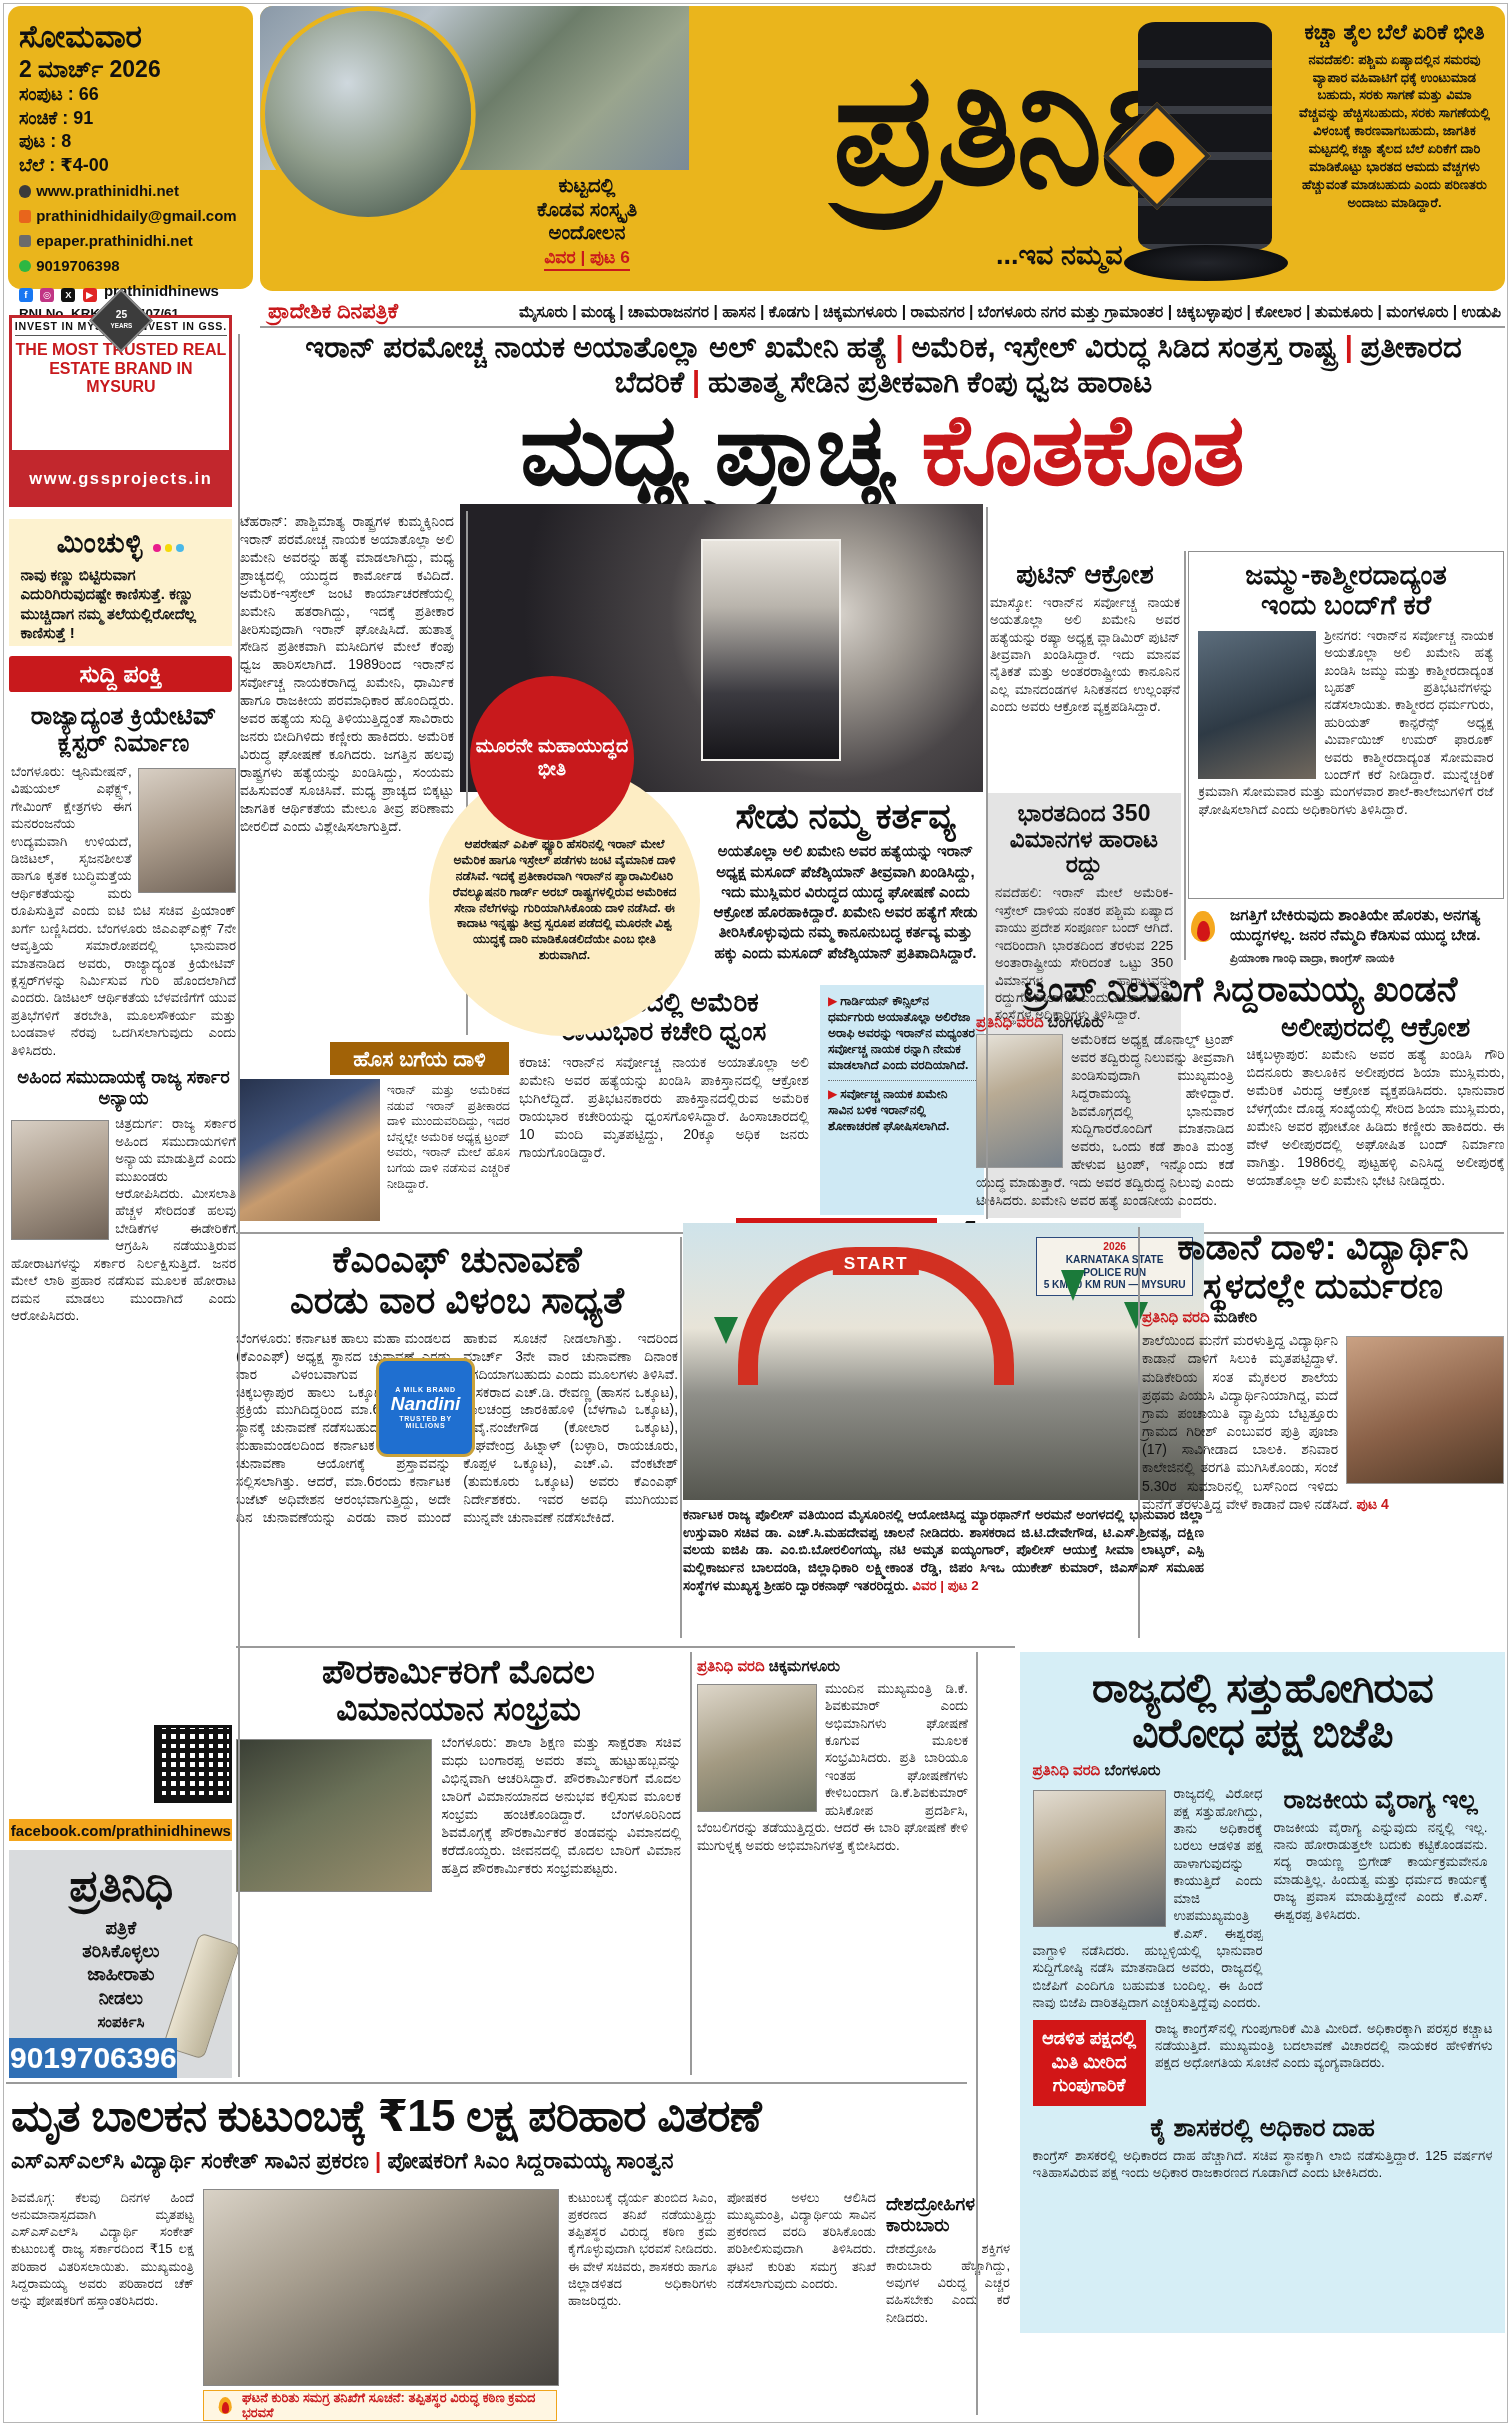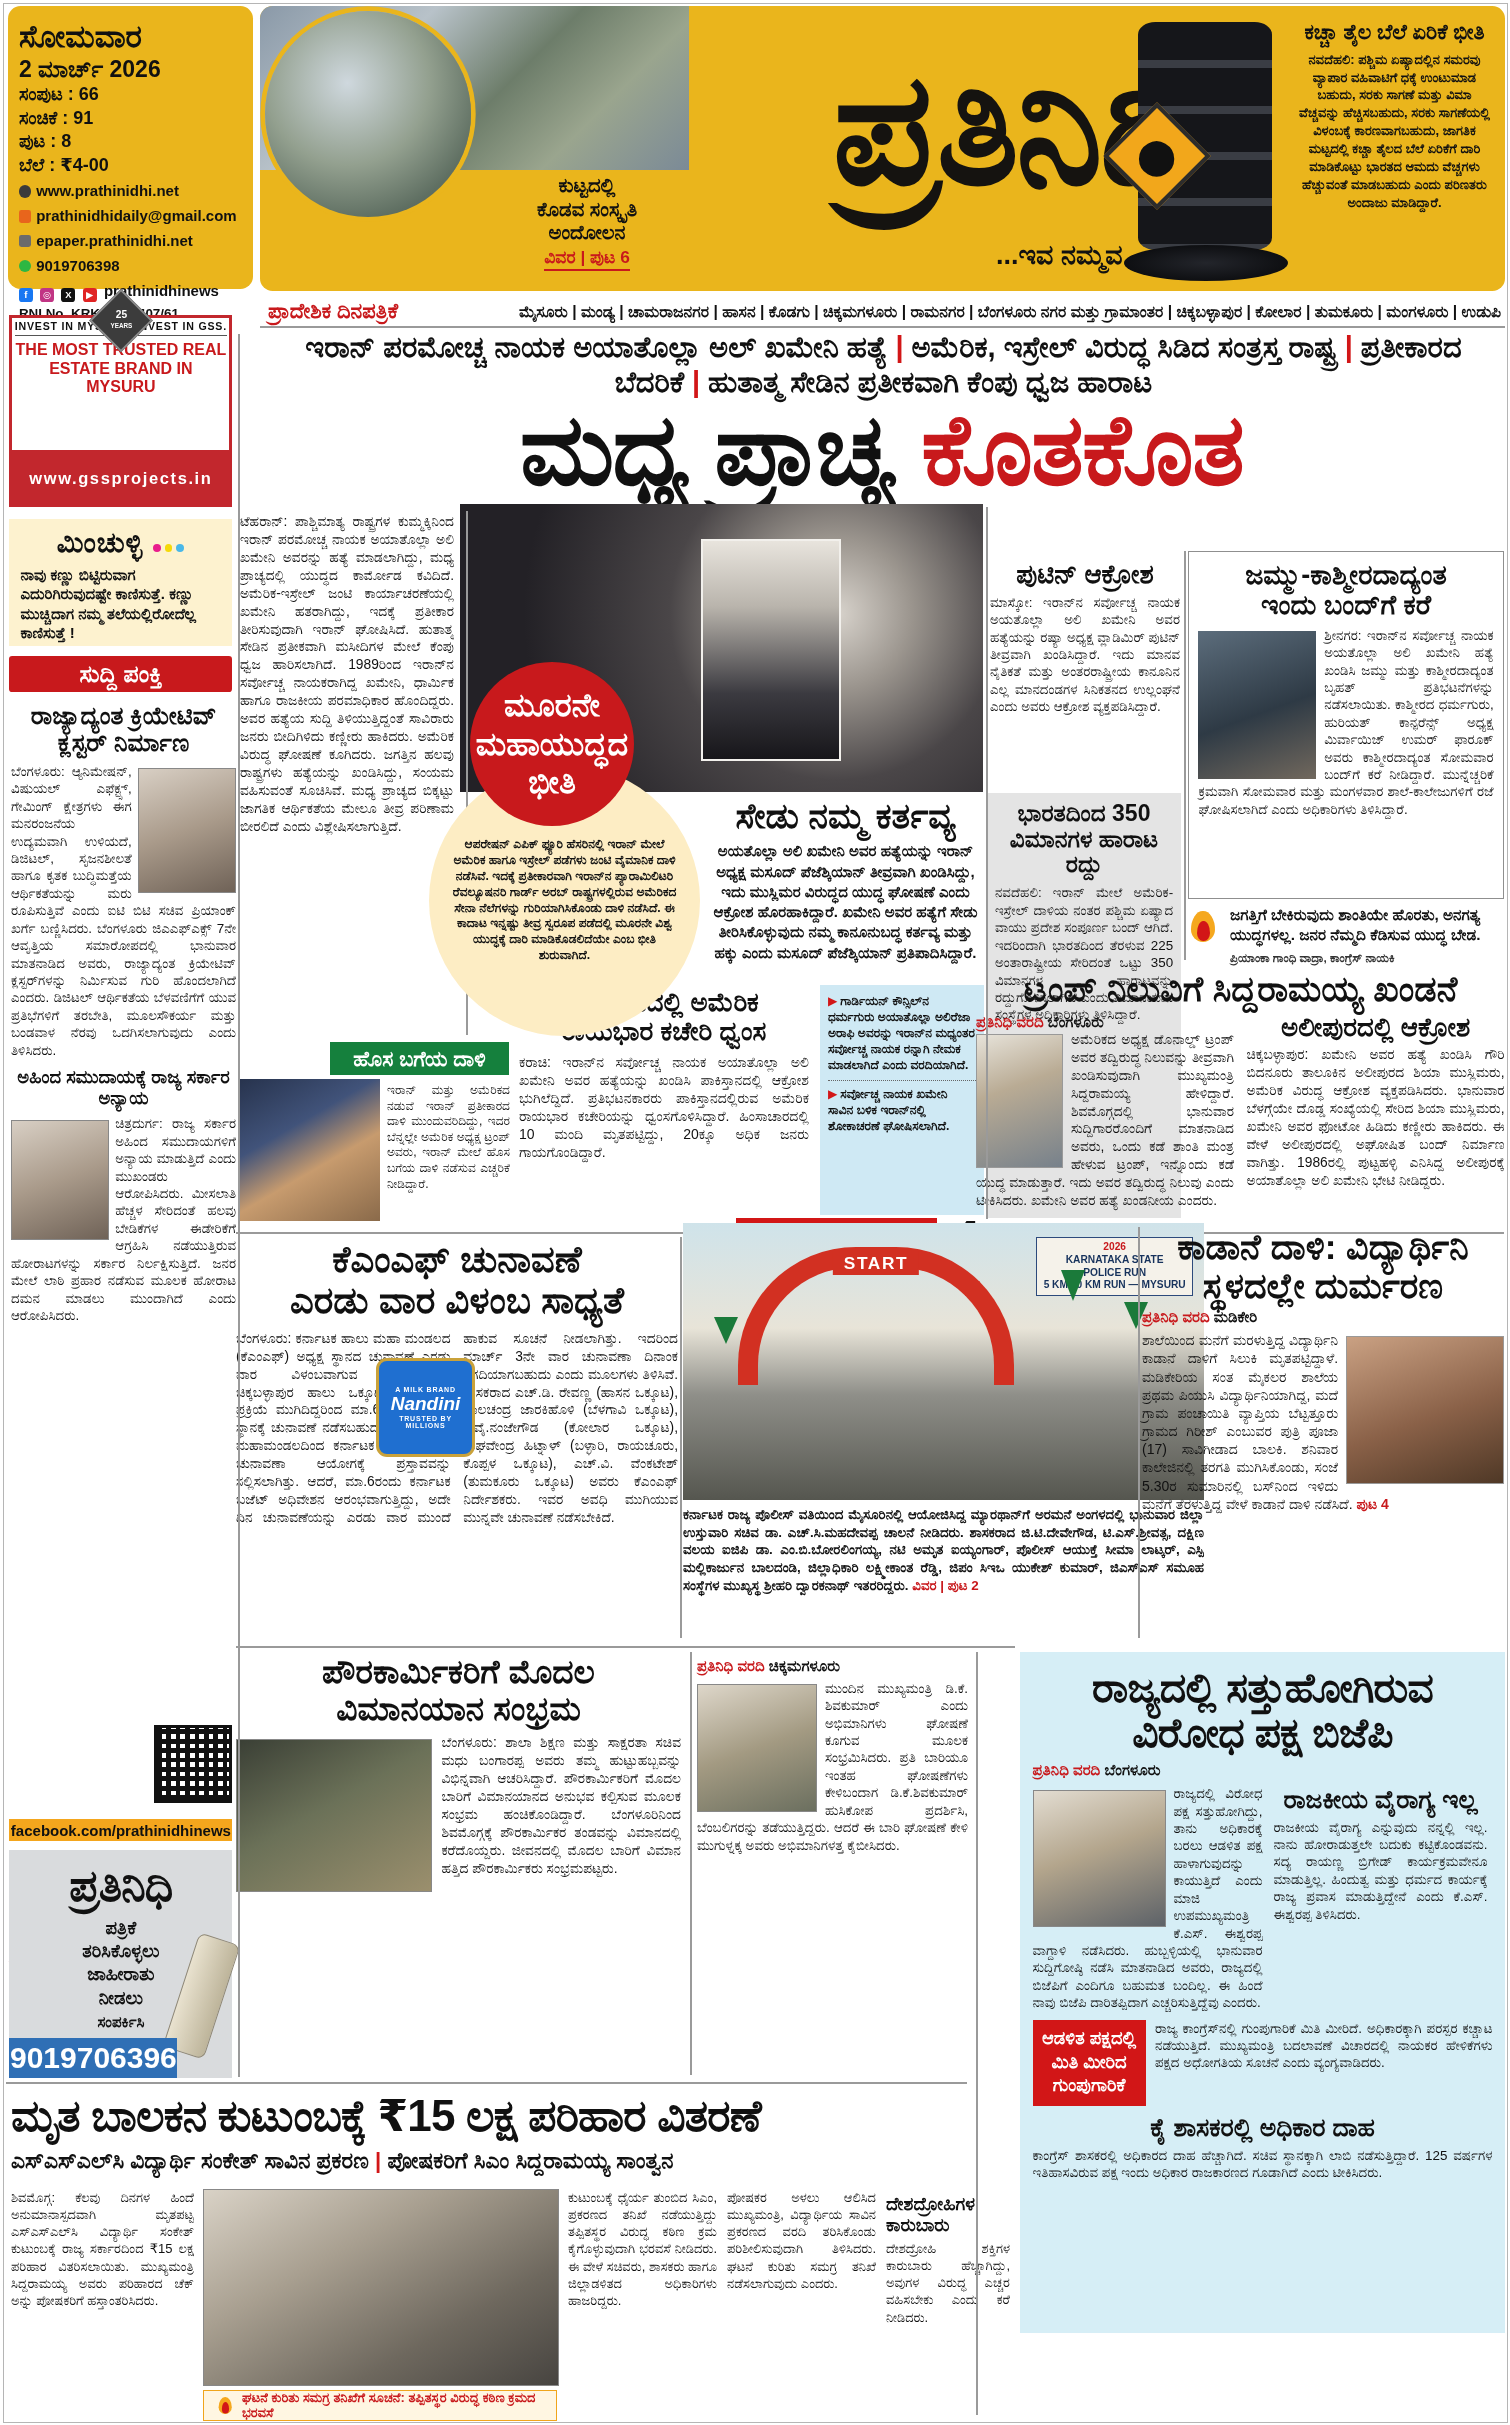--- a/index.html
+++ b/index.html
@@ -96,29 +96,29 @@
   .subs .l{font-size:44px;font-weight:900;letter-spacing:-0.8px;}
   .subs .rows{font-size:18px;font-weight:800;line-height:1.3;margin-top:4.7px;}
   .subs .ph{position:absolute;left:0;right:55px;bottom:0;background:#2f6fb5;color:#fff;font-size:30px;font-weight:900;padding:3.1px 0;}
   .roll{position:absolute;right:9.4px;bottom:22px;width:41px;height:118px;background:linear-gradient(90deg,#e9e2cf,#bdb49a);
       border:1.6px solid #8f8774;border-radius:7.9px;transform:rotate(18deg);}
   
   .leadcol{left:240px;top:513px;width:214px;height:522px;overflow:hidden;}
   .mourn{left:460px;top:504px;width:523px;height:288px;
       background:radial-gradient(circle at 72% 38%,#d8d3cc 0%,#9b958e 18%,#4a4648 40%,#232126 75%);}
   .khport{position:absolute;left:46%;top:12%;width:26%;height:76%;background:linear-gradient(180deg,#e8e4dd,#b9b4ac 30%,#3b3a40 70%,#17161a);border:2.4px solid #f2f0ec;}
-  .redcirc{left:470px;top:662px;width:164px;height:164px;border-radius:50%;background:#c8191c;color:#fff;
-      display:flex;align-items:center;justify-content:center;text-align:center;font-size:32px;font-weight:900;line-height:1.2;z-index:3;}
+  .redcirc{left:470px;top:676px;width:164px;height:164px;border-radius:50%;background:#c8191c;color:#fff;
+      display:flex;align-items:center;justify-content:center;text-align:center;font-size:19px;font-weight:900;line-height:1.2;z-index:3;}
   .yelcirc{left:429px;top:765px;width:271px;height:271px;border-radius:50%;background:#fdedc4;z-index:2;
       display:flex;align-items:center;justify-content:center;text-align:center;padding:20.5px;box-sizing:border-box;
       font-size:12.2px;font-weight:700;line-height:1.3;}
   .seedu{left:708px;top:796px;width:275px;}
   .seedu .t{font-size:35px;}
   .seedu .b{font-size:15px;font-weight:700;text-align:center;line-height:1.35;margin-top:6.3px;}
-  .blackhead{left:330px;top:1042px;width:179px;height:33px;background:#15803d;color:#fff;display:flex;align-items:center;
+  .blackhead{left:330px;top:1042px;width:179px;height:33px;background:#a16207;color:#fff;display:flex;align-items:center;
       justify-content:center;font-size:21px;font-weight:900;}
   .trumpph{left:240px;top:1079px;width:140px;height:142px;background:linear-gradient(150deg,#27334d 0%,#41537a 35%,#c79b6e 60%,#8a6a4a 100%);}
   .hosab{left:387px;top:1083px;width:123px;height:138px;font-size:12.2px;line-height:1.28;text-align:justify;overflow:hidden;}
   .pak{left:519px;top:988px;width:290px;}
   .pak .t{font-size:26px;}
   .pak .b{margin-top:6.3px;font-size:14px;}
   .bullets{left:820px;top:985px;width:164px;height:230px;background:#cfe9f4;box-sizing:border-box;padding:9.4px 7.9px;}
   .bullets .it{font-size:12.2px;line-height:1.3;font-weight:600;}
   .bullets .it+.it{border-top:0.8px dotted #666;margin-top:6.3px;padding-top:6.3px;}
   .bullets .arr{color:#d21617;font-weight:900;margin-right:3.1px;}

